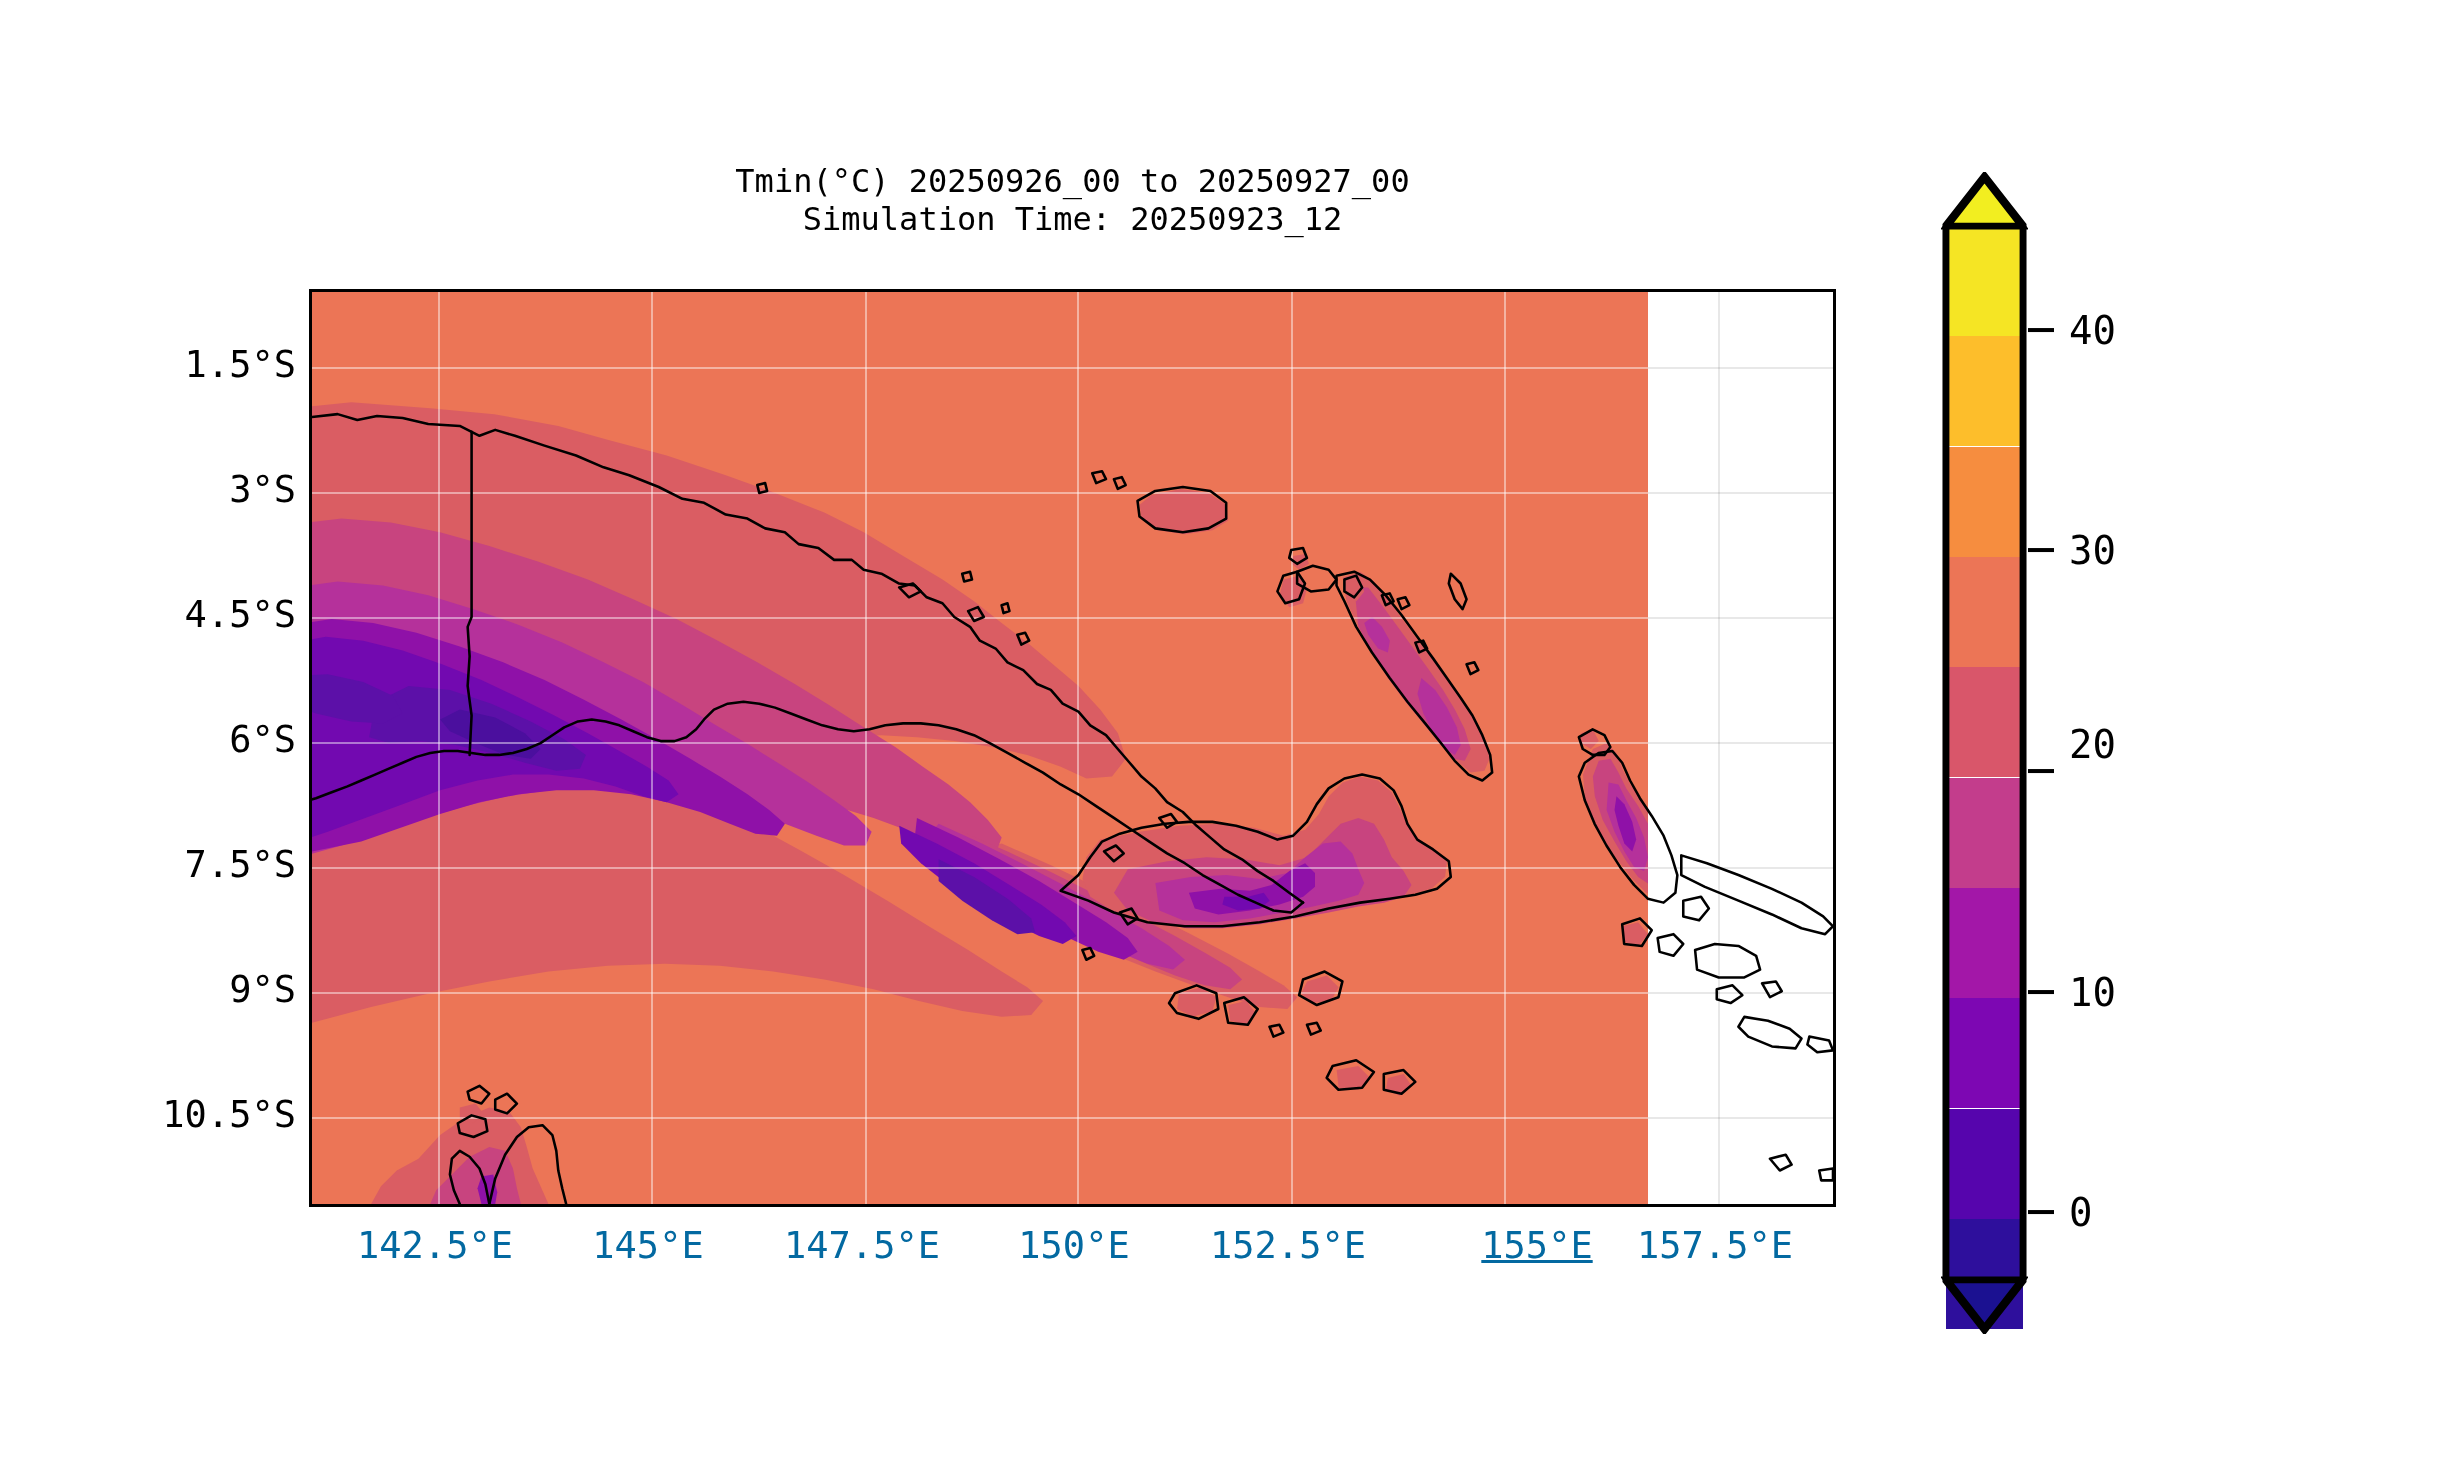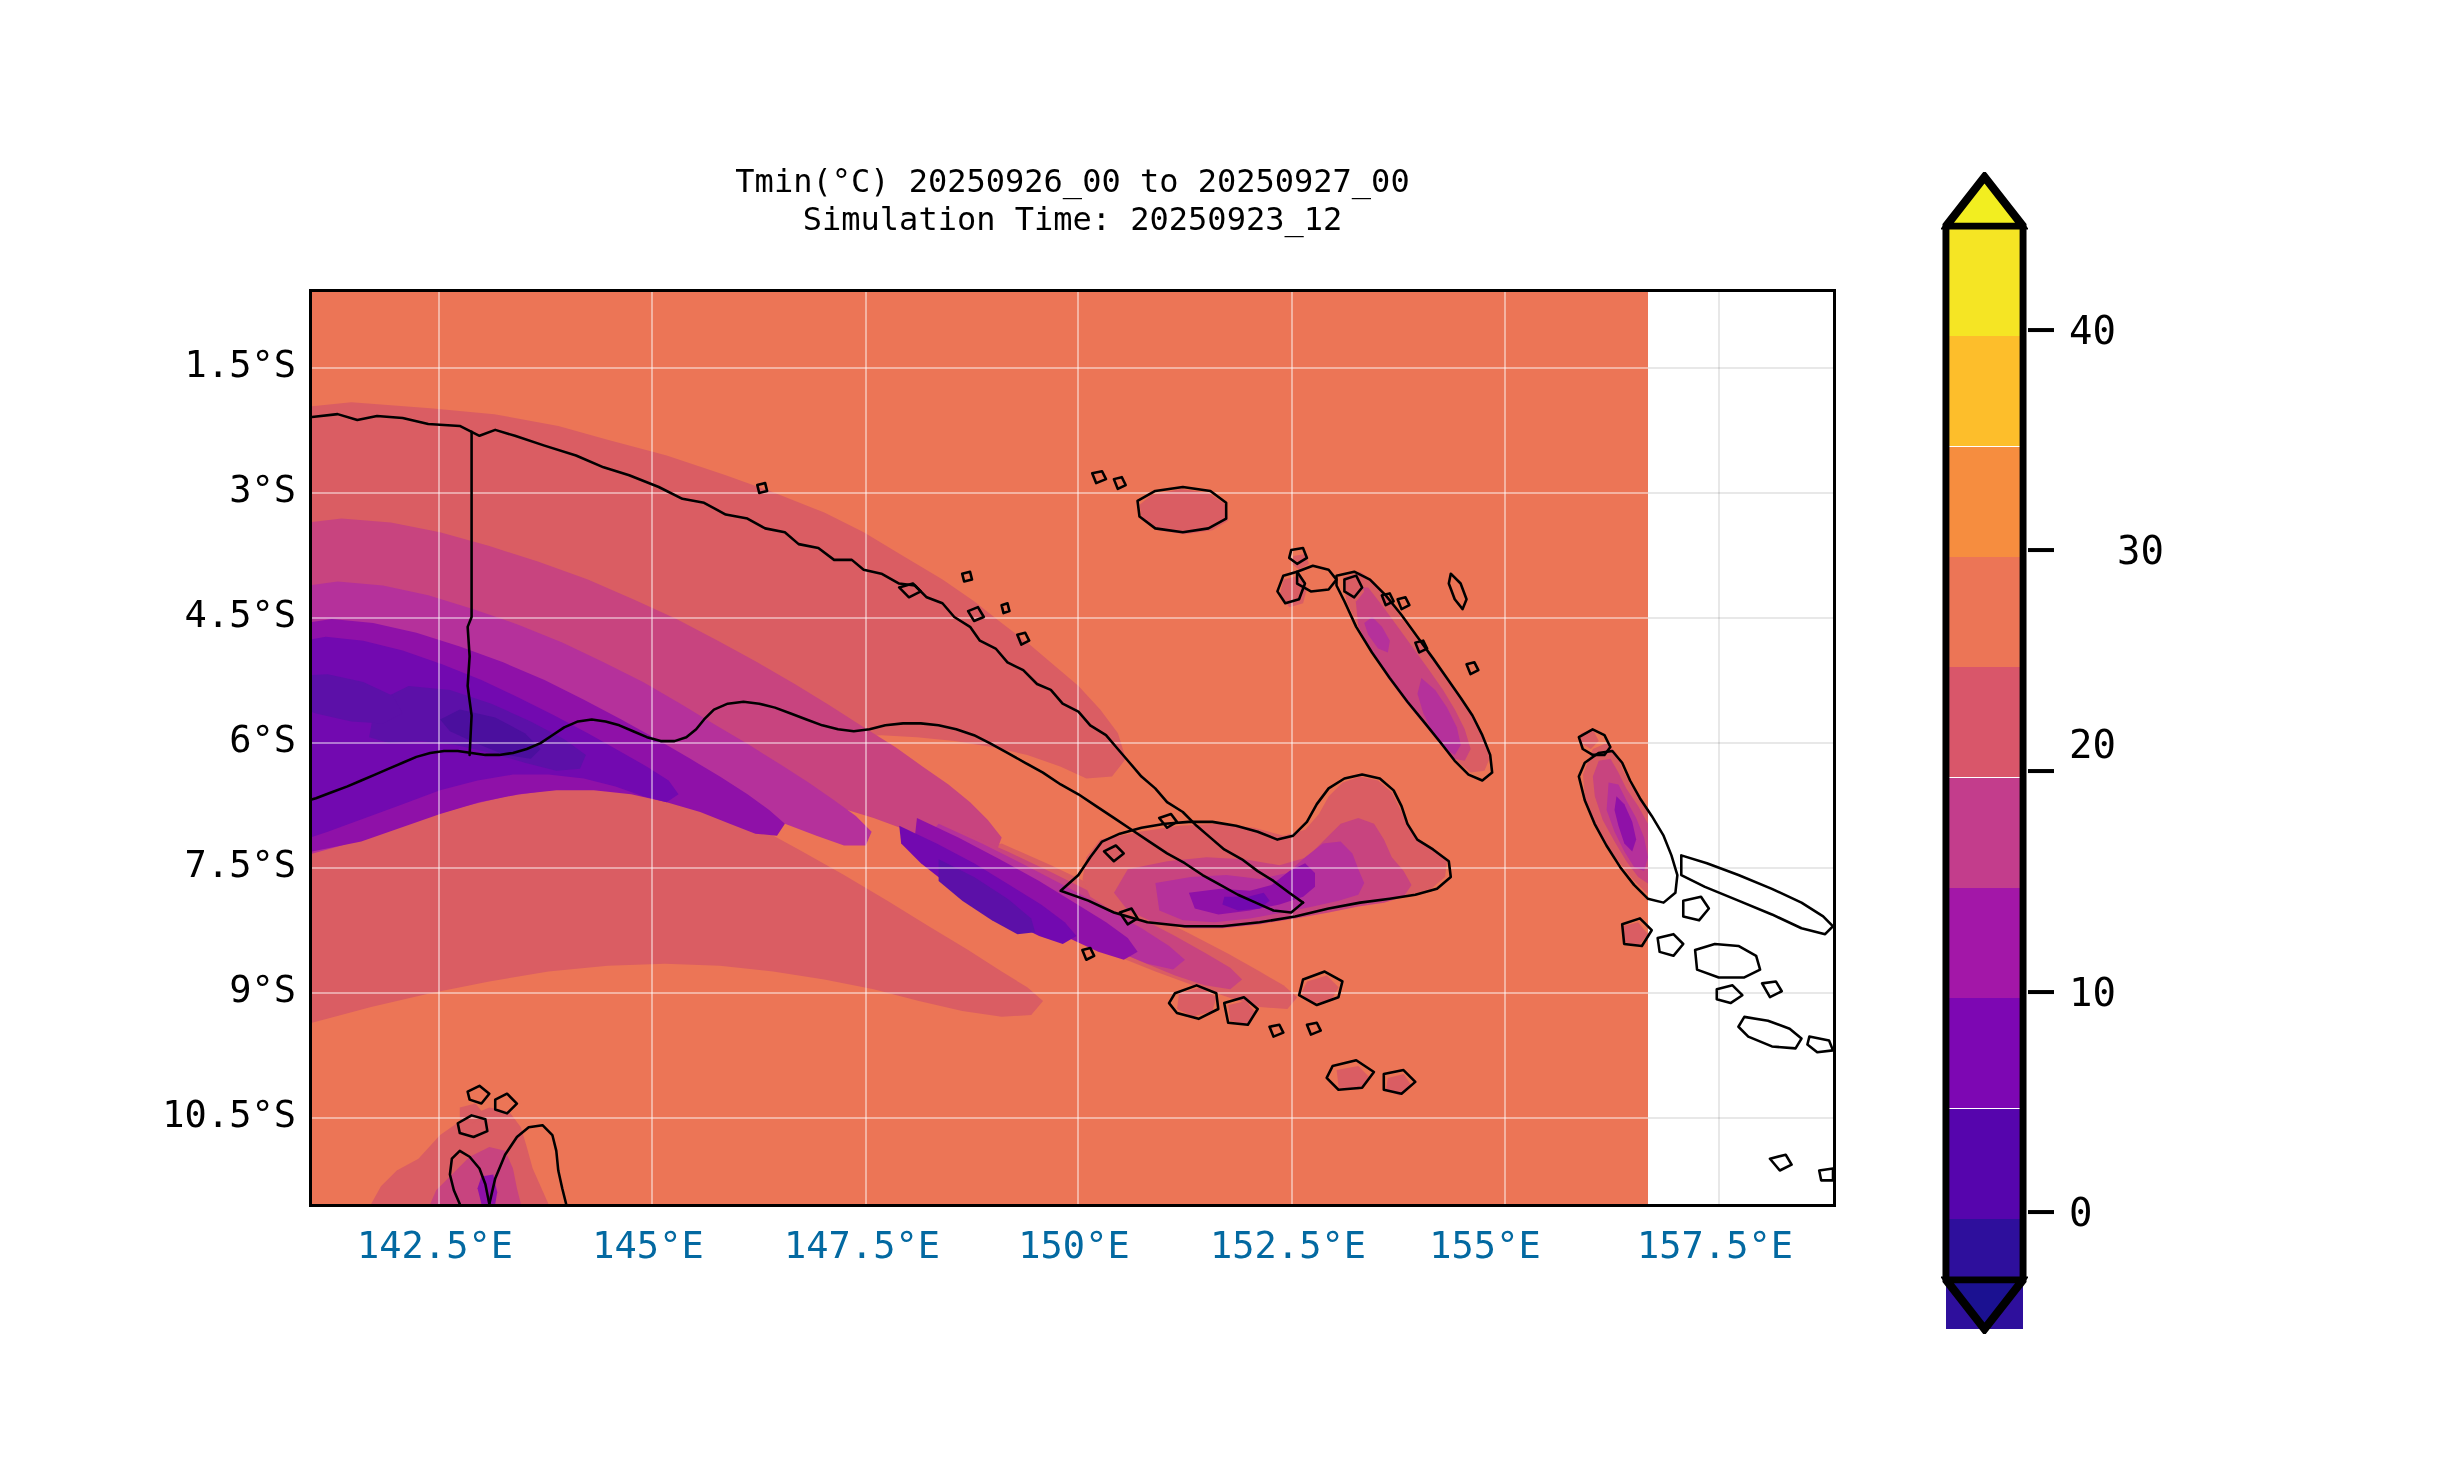--- a/index.html
+++ b/index.html
@@ -417,21 +417,21 @@
   <span class="ylab" style="top:700px;">9°S</span>
   <span class="ylab" style="top:825px;">10.5°S</span>
 </div>
 
 <div id="xlabels">
   <span class="xlab" style="left:126px;">142.5°E</span>
   <span class="xlab" style="left:339px;">145°E</span>
   <span class="xlab" style="left:553px;">147.5°E</span>
   <span class="xlab" style="left:765px;">150°E</span>
   <span class="xlab" style="left:979px;">152.5°E</span>
-  <span class="xlab" style="left:1176px;">155°E</span>
+  <span class="xlab" style="left:1228px;text-decoration:underline;">155°E</span>
   <span class="xlab" style="left:1406px;">157.5°E</span>
 </div>
 
 <div id="cbar-wrap">
 
   <div id="cbar-body">
     <div class="cb-seg" style="top:0px;height:110px;background:#f5e524;"></div>
     <div class="cb-seg" style="top:110px;height:110px;background:#fdbe2b;"></div>
     <div class="cb-seg" style="top:221px;height:110px;background:#f68d3f;"></div>
     <div class="cb-seg" style="top:331px;height:110px;background:#ec7556;"></div>
@@ -446,21 +446,21 @@
   <svg id="cbar-outline" viewBox="0 0 88 1180" preserveAspectRatio="none">
     <polygon points="44,4 83,54 83,1126 44,1176 5,1126 5,54" fill="none" stroke="#000" stroke-width="7"></polygon>
     <polygon points="44,6 82,55 6,55" fill="#f2ee20" stroke="#000" stroke-width="7"></polygon>
     <polygon points="6,1125 82,1125 44,1174" fill="#1b1191" stroke="#000" stroke-width="7"></polygon>
   </svg>
 
   <div class="cbtick" style="top:158px;"></div>
   <span class="cblab" style="top:158px;">40</span>
 
   <div class="cbtick" style="top:378px;"></div>
-  <span class="cblab" style="top:378px;margin-left:48px;">30</span>
+  <span class="cblab" style="top:378px;">30</span>
 
   <div class="cbtick" style="top:599px;"></div>
   <span class="cblab" style="top:572px;">20</span>
 
   <div class="cbtick" style="top:820px;"></div>
   <span class="cblab" style="top:820px;">10</span>
 
   <div class="cbtick" style="top:1040px;"></div>
   <span class="cblab" style="top:1040px;">0</span>
 </div>

